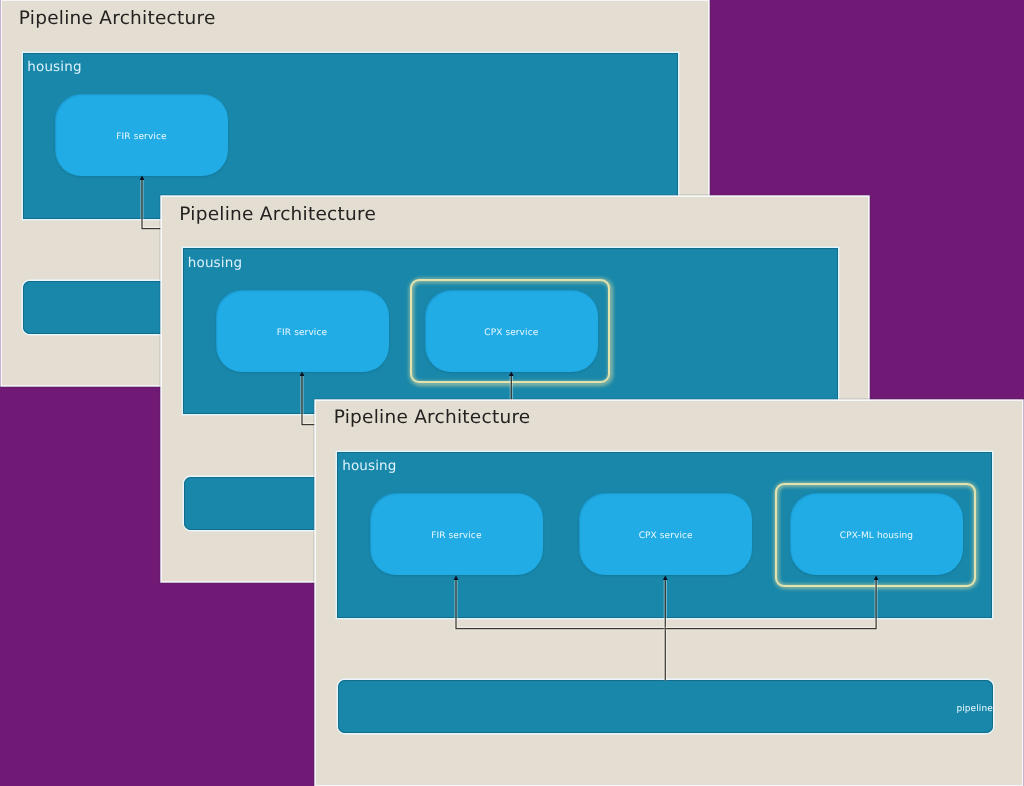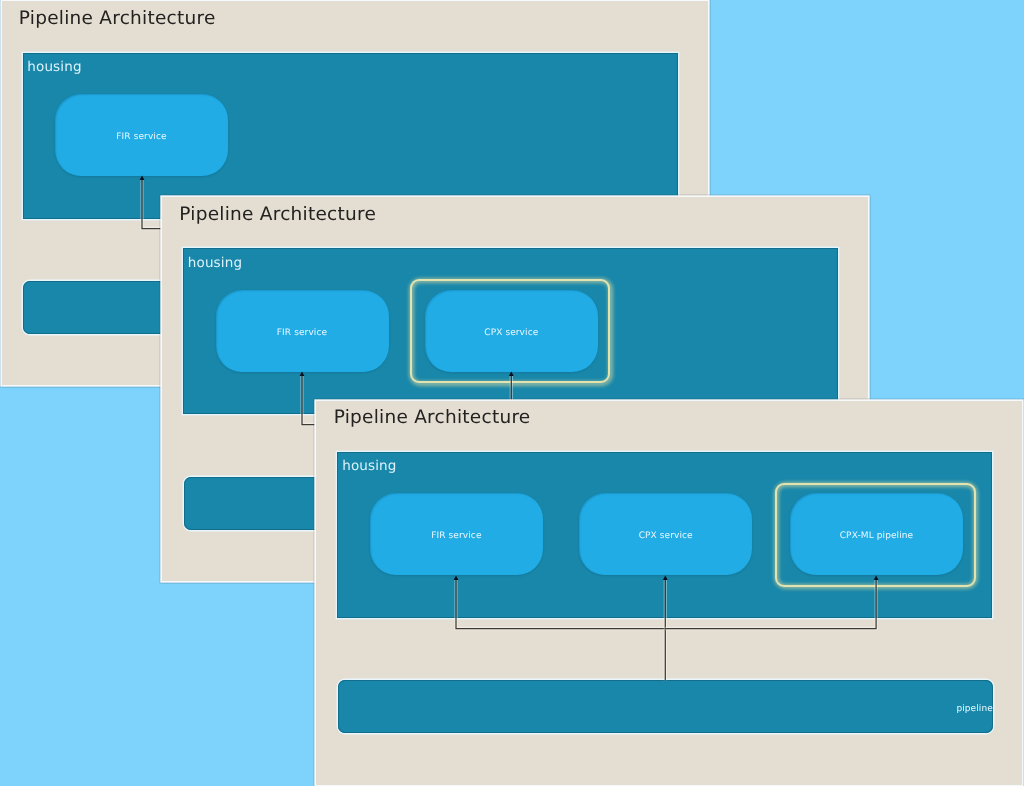--- a/index.html
+++ b/index.html
@@ -1,21 +1,21 @@
 <!DOCTYPE html>
 <html><head>
 <meta charset="utf-8">
 <title>Pipeline Architecture</title>
 <style>
   html,body{margin:0;padding:0;}
   body{width:1024px;height:786px;background:#ffffff;overflow:hidden;
        font-family:"DejaVu Sans", sans-serif;
        -webkit-font-smoothing:antialiased;
        text-rendering:geometricPrecision;}
-  #stage{position:relative;width:1024px;height:786px;background:#7dd3fc;}
+  #stage{position:relative;width:1024px;height:786px;background:#701a75;}
 
   .slide{position:absolute;width:706px;height:384px;background:#e4ddd2;}
   .slide-edge{position:absolute;left:0;top:0;right:0;bottom:0;
       box-shadow:0 0 0 1.7px rgba(250,252,253,.97),
                  0 0 0 2.4px rgba(34,42,46,.22),
                  1px 1px 2px 1px rgba(110,104,94,.13);
       pointer-events:none;}
 
   .slide-title{position:absolute;left:17.3px;top:6.4px;color:#232220;white-space:nowrap;
                font-size:18.5px;line-height:22px;letter-spacing:0.25px;
@@ -112,21 +112,21 @@
           <div class="svclabel" style="color: rgb(234, 248, 255);">FIR service</div>
         </div>
       </div>
       <div class="svcwrap" style="left: 262.8px; top: 92.5px; width: 173px; height: 82px;">
         <div class="svcbox" style="background-color: rgb(33, 172, 229);">
           <div class="svclabel" style="color: rgb(234, 248, 255);">CPX service</div>
         </div>
       </div>
       <div class="svcwrap" style="left: 473.6px; top: 92.5px; width: 173px; height: 82px;">
         <div class="svcbox" style="background-color: rgb(33, 172, 229);">
-          <div class="svclabel" style="color: rgb(234, 248, 255);">CPX-ML pipeline</div>
+          <div class="svclabel" style="color: rgb(234, 248, 255);">CPX-ML housing</div>
         </div>
       </div>
       <div class="hlglow" style="left: 458.7px; top: 81.9px; width: 196px; height: 99.4px;"></div>
       <div class="hl" style="left: 458.9px; top: 82.1px; width: 196.4px; height: 99.8px;"></div>
       <div class="pipebox" style="background-color: rgb(24, 135, 169); top: 279.5px;">
         <div class="pipelabel" style="color: rgb(234, 248, 255);">pipeline</div>
       </div>
       <svg class="arrows" width="707" height="384">
         <path d="M 349.3 227.5 L 140 227.5 L 140 178.9" fill="none" stroke="rgba(255,254,250,.40)" stroke-width="3.3"></path>
         <path d="M 349.3 227.5 L 140 227.5 L 140 178.9" fill="none" stroke="#2b2a24" stroke-opacity="0.92" stroke-width="1.25"></path>

